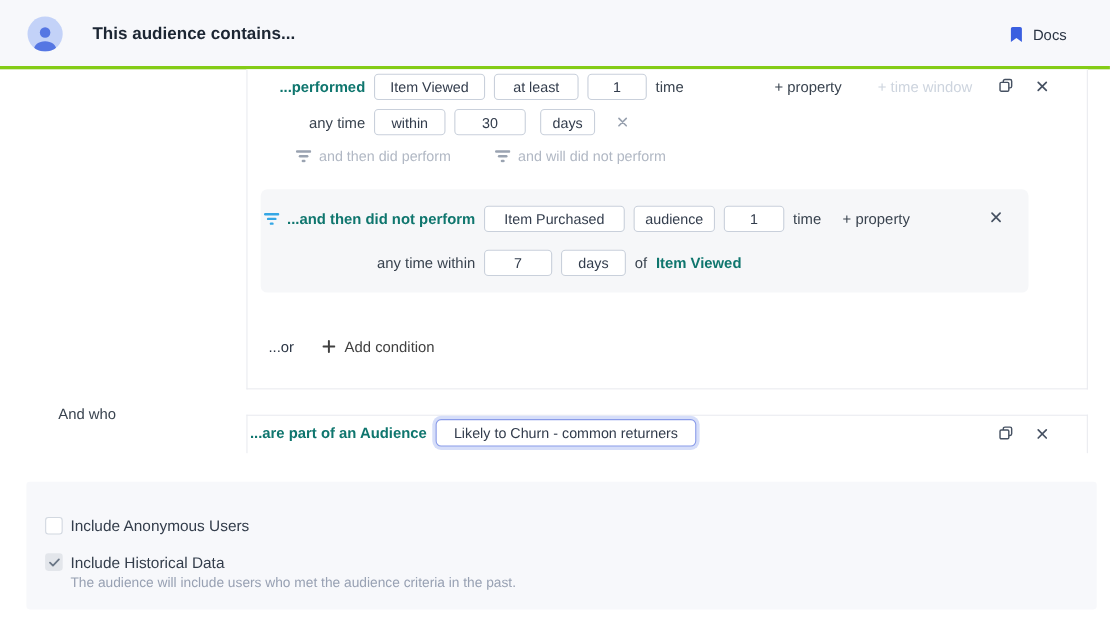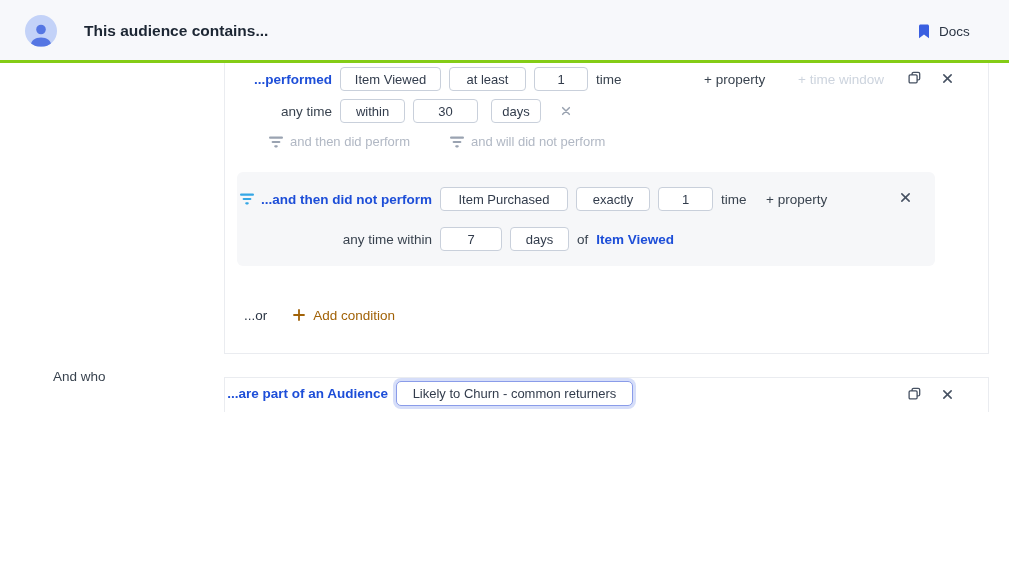--- a/index.html
+++ b/index.html
@@ -29,42 +29,42 @@
   .pre  { position:absolute; right:100%; top:0; height:100%; margin-right:8px;
           display:flex; align-items:center; gap:7px; white-space:nowrap; }
   .ctl  { height:24px; box-sizing:border-box; border:1px solid #c9d0db; border-radius:4px;
           background:#fff; font-family:inherit; font-size:13px; color:#323c4c;
           display:flex; align-items:center; justify-content:center; padding:0 4px; cursor:pointer; }
   input.ctl { text-align:center; cursor:text; padding:0; }
   .w101{width:101px}.w77{width:77px}.w54{width:54px}.w65{width:65px}.w50{width:50px}
   .w119{width:128px}.w74{width:74px}.w55{width:55px}.w62{width:62px}.w59{width:59px}.w237{width:237px}
 
   .lbl   { font-size:13.5px; color:#39434f; white-space:nowrap; }
-  .lbl-b { font-size:13.5px; font-weight:700; color:#1d4ed8; white-space:nowrap; }
+  .lbl-b { font-size:13.5px; font-weight:700; color:#0f766e; white-space:nowrap; }
   .abs24 { position:absolute; height:24px; display:flex; align-items:center; }
   .link-dark { font-family:inherit; font-size:13.5px; color:#39434f; background:none; border:none;
                padding:0; cursor:pointer; white-space:nowrap; }
   .link-disabled { font-family:inherit; font-size:13.5px; color:#cdd4de; background:none; border:none;
                    padding:0; white-space:nowrap; }
   .icon-btn { position:absolute; background:none; border:none; padding:0; cursor:pointer;
               color:#465162; display:flex; align-items:center; }
   .close-sm { color:#98a1af; background:none; border:none; padding:0; cursor:pointer; display:flex; }
 
   .seqrow { position:absolute; display:flex; align-items:center; gap:40px; }
   .seq    { display:flex; align-items:center; gap:7px; font-size:13px; color:#b1b8c4;
             background:none; border:none; padding:0; font-family:inherit; cursor:pointer; }
   .seq .fi { color:#9aa3b1; display:flex; }
 
   .subcard { position:absolute; left:12px; top:109px; width:698px; height:94px;
              background:#f6f7f9; border-radius:6px; }
   .cyan { color:#35a7e5; display:flex; }
 
   .orrow { position:absolute; left:19px; top:244px; height:16px; display:flex; align-items:center; }
   .blue-link { display:flex; align-items:center; gap:8px; font-family:inherit; font-size:13.5px;
-               color:#a16207; background:none; border:none; padding:0; cursor:pointer; margin-left:26px; }
+               color:#404040; background:none; border:none; padding:0; cursor:pointer; margin-left:26px; }
 
   .andwho { position:absolute; left:53px; top:369px; font-size:13.5px; color:#39434f; }
 
   .aud-input { border:1px solid #8a9ce9; box-shadow:0 0 0 3px #d6def9; border-radius:5px; height:25px; }
 
   
   .panel { position:absolute; left:24px; top:438px; width:973px; height:116px;
            background:#f7f8fb; border-radius:3px; }
   .opt { position:absolute; display:flex; align-items:center; gap:7px; cursor:pointer; }
   .cb  { width:16px; height:16px; border-radius:3px; box-sizing:border-box; flex:0 0 16px; }
@@ -160,21 +160,21 @@
           <span class="cyan">
             <svg width="14" height="12" viewBox="0 0 14 12">
               <rect x="0" y="0.6" width="14" height="2.2" rx="1.1" fill="currentColor"></rect>
               <rect x="2.6" y="4.9" width="8.8" height="2.2" rx="1.1" fill="currentColor"></rect>
               <rect x="5.2" y="9.2" width="3.6" height="2.2" rx="1.1" fill="currentColor"></rect>
             </svg>
           </span>
           <span class="lbl-b">...and then did not perform</span>
         </span>
         <button class="ctl w119">Item Purchased</button>
-        <button class="ctl w74">exactly</button>
+        <button class="ctl w74">audience</button>
         <input class="ctl w55" value="1" style="">
         <span class="lbl">time</span>
       </div>
       <button class="link-dark abs24" style="left:529px; top:15px;">+ property</button>
       <button class="icon-btn" style="left:663px; top:20px;">
         <svg width="11" height="11" viewBox="0 0 12 12">
           <path d="M2 2 L10 10 M10 2 L2 10" stroke="currentColor" stroke-width="1.7" stroke-linecap="round" fill="none"></path>
         </svg>
       </button>
       <div class="crow" style="left:203px; top:55px;">
@@ -210,14 +210,29 @@
         <path d="M4.4 4.2 V3 a1.6 1.6 0 0 1 1.6 -1.6 h5 a1.6 1.6 0 0 1 1.6 1.6 v5 a1.6 1.6 0 0 1 -1.6 1.6 H9.8" stroke="currentColor" stroke-width="1.4" fill="none"></path>
       </svg>
     </button>
     <button class="icon-btn" style="left:717px; top:11px;">
       <svg width="11" height="11" viewBox="0 0 12 12">
         <path d="M2 2 L10 10 M10 2 L2 10" stroke="currentColor" stroke-width="1.7" stroke-linecap="round" fill="none"></path>
       </svg>
     </button>
   </section>
 
+  <div class="panel">
+    <div class="opt" style="left:17px; top:32px;">
+      <span class="cb cb-empty"></span>
+      <span class="opt-label">Include Anonymous Users</span>
+    </div>
+    <div class="opt" style="left:17px; top:65px;">
+      <span class="cb cb-checked">
+        <svg width="11" height="9" viewBox="0 0 12 10">
+          <path d="M1.5 5 L4.5 8 L10.5 1.8" stroke="#6b7787" stroke-width="1.8" fill="none" stroke-linecap="round" stroke-linejoin="round"></path>
+        </svg>
+      </span>
+      <span class="opt-label">Include Historical Data</span>
+    </div>
+    <div class="opt-desc">The audience will include users who met the audience criteria in the past.</div>
+  </div>
 
 </div>
 
 </body></html>

